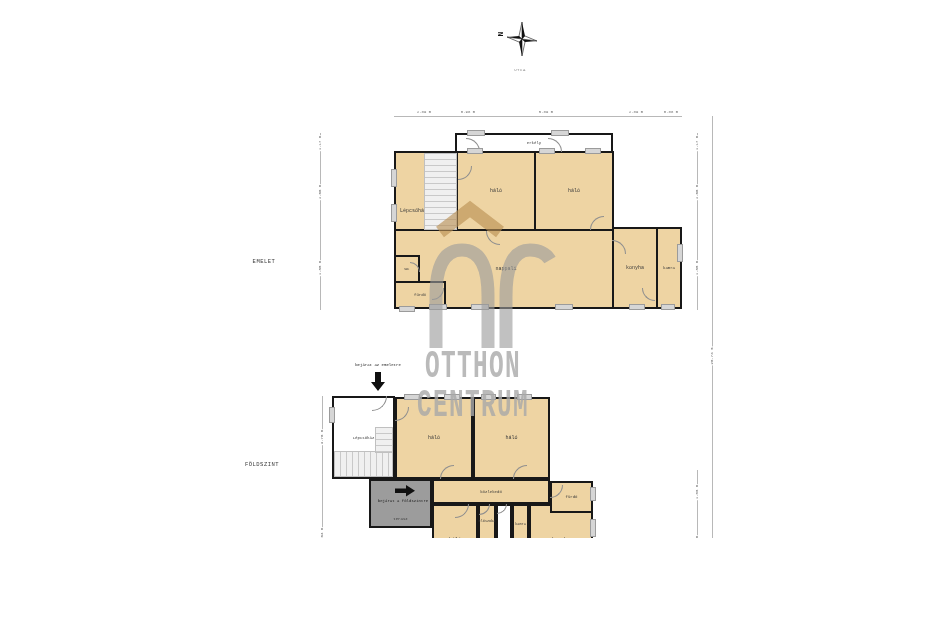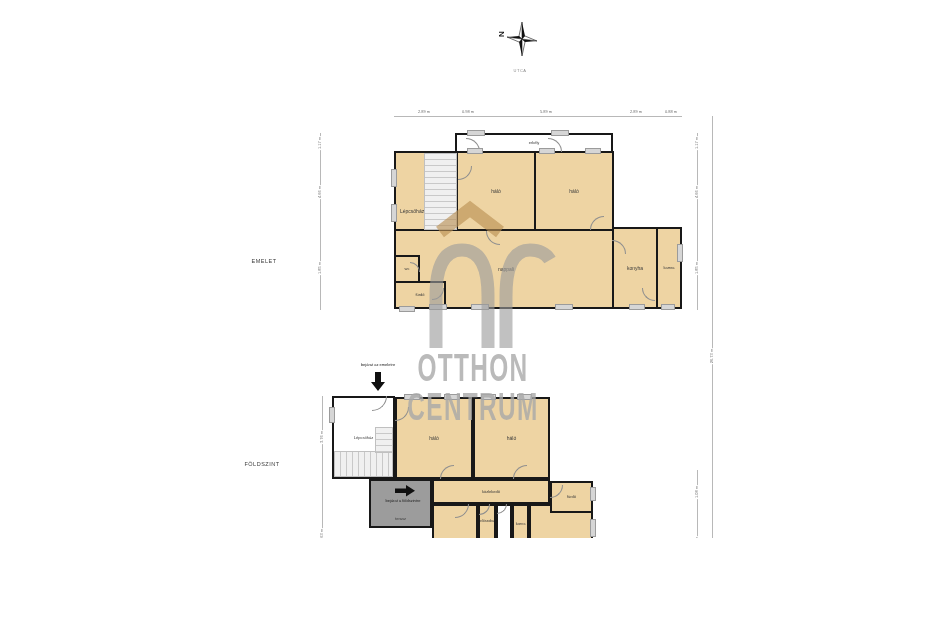--- a/index.html
+++ b/index.html
@@ -1,17 +1,17 @@
 <!DOCTYPE html>
 <html><head>
 <meta charset="utf-8">
 <style>
   html,body{margin:0;padding:0;background:#fff;}
   #canvas{position:relative;width:946px;height:538px;background:#ffffff;overflow:hidden;
-          font-family:Liberation Sans, sans-serif;}
+          font-family:Liberation Mono, monospace;}
   
   .room{position:absolute;box-sizing:border-box;border:2px solid #181818;
         display:flex;align-items:center;justify-content:center;}
   .fill-tan{background:#eed4a3;}
   .fill-white{background:#ffffff;}
   .fill-gray{background:#9c9c9c;}
   .room-label{font-size:5px;color:#3a3a3a;white-space:nowrap;line-height:1;}
   .la-left{justify-content:flex-start;padding-left:4px;}
   .la-bottom{align-items:flex-end;padding-bottom:5px;}
   

